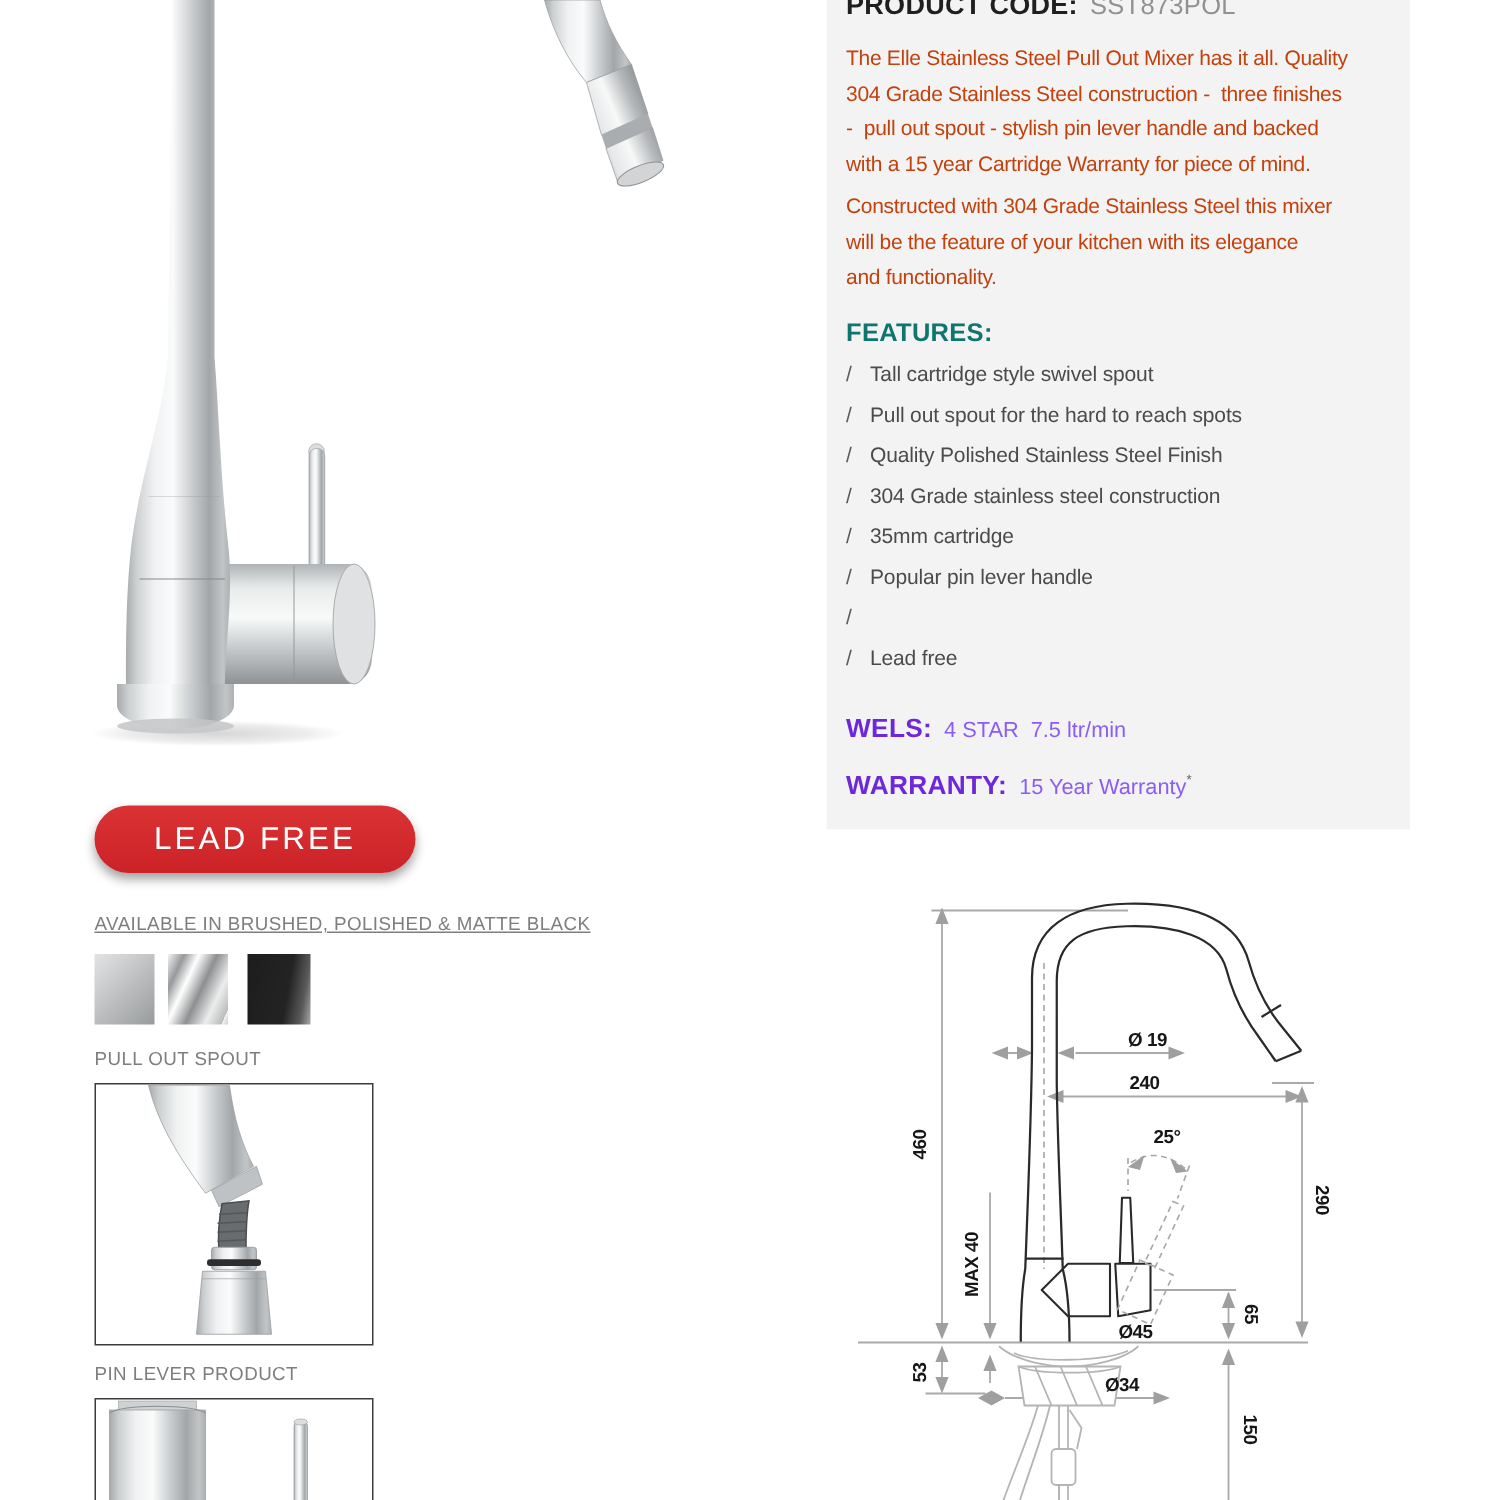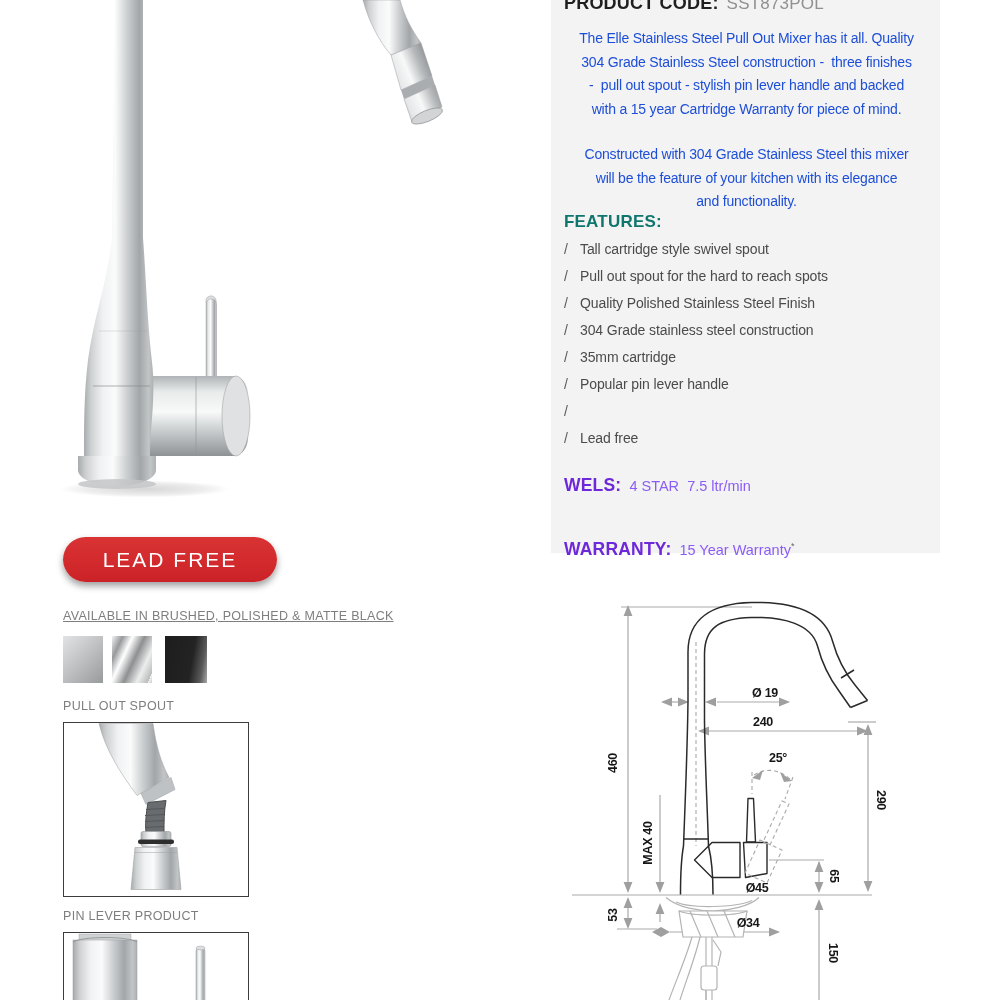--- a/index.html
+++ b/index.html
@@ -25,31 +25,31 @@
   .frame{position:absolute;left:63px;width:184px;border:1px solid #3c3c3c;background:#fff;}
   #frame-pullout{top:722px;height:173px;}
   #frame-pinlever{top:932px;height:120px;}
   .frame svg{display:block;width:100%;height:100%;}
 
   
   #info-panel{position:absolute;left:551px;top:0;width:389px;height:553px;background:#f3f3f3;}
   #info-panel .blk{position:absolute;left:13px;right:11px;}
   .pcode{top:-7px;font-size:18px;font-weight:bold;color:#1f1f1f;letter-spacing:.2px;white-space:nowrap;}
   .pcode .val{font-weight:normal;color:#919191;font-size:17px;margin-left:8px;}
-  .desc{font-size:14px;line-height:23.5px;color:#1d4ed8;letter-spacing:-.2px;white-space:pre-wrap;text-align:center;}
+  .desc{font-size:14px;line-height:23.5px;color:#c2410c;letter-spacing:-.2px;white-space:pre-wrap;}
   #desc1{top:27px;}
-  #desc2{top:143px;}
+  #desc2{top:126px;}
   .features-h{top:212px;font-size:17px;font-weight:bold;color:#0f766e;letter-spacing:.2px;}
   ul.features{top:241px;list-style:none;margin:0;padding:0;}
   ul.features li{height:27px;font-size:14px;color:#4b4b4b;letter-spacing:-.1px;display:flex;align-items:baseline;}
   ul.features .sl{width:16px;color:#5a5a5a;flex:0 0 16px;}
   .spec-row .lab{font-size:17.5px;font-weight:bold;color:#6d28d9;letter-spacing:.2px;}
   .spec-row .val{font-size:14.5px;color:#8b5cf6;margin-left:8px;white-space:pre;}
   #wels-row{top:475px;}
-  #warranty-row{top:539px;}
+  #warranty-row{top:513px;}
   .spec-row sup{font-size:9px;color:#5f5f5f;}
 
   
   #tech-svg{position:absolute;left:560px;top:595px;width:420px;height:405px;}
   .dimline{stroke:#a9a9a9;stroke-width:1.2;fill:none;}
   .dimdash{stroke:#a9a9a9;stroke-width:1.1;fill:none;stroke-dasharray:4 3;}
   .arrow{fill:#9f9f9f;stroke:none;}
   .faucet{stroke:#2a2a2a;stroke-width:1.5;fill:none;stroke-linejoin:round;}
   .faucetfill{stroke:#2a2a2a;stroke-width:1.4;fill:#ffffff;stroke-linejoin:round;}
   .under{stroke:#b4b4b4;stroke-width:1.2;fill:none;}

